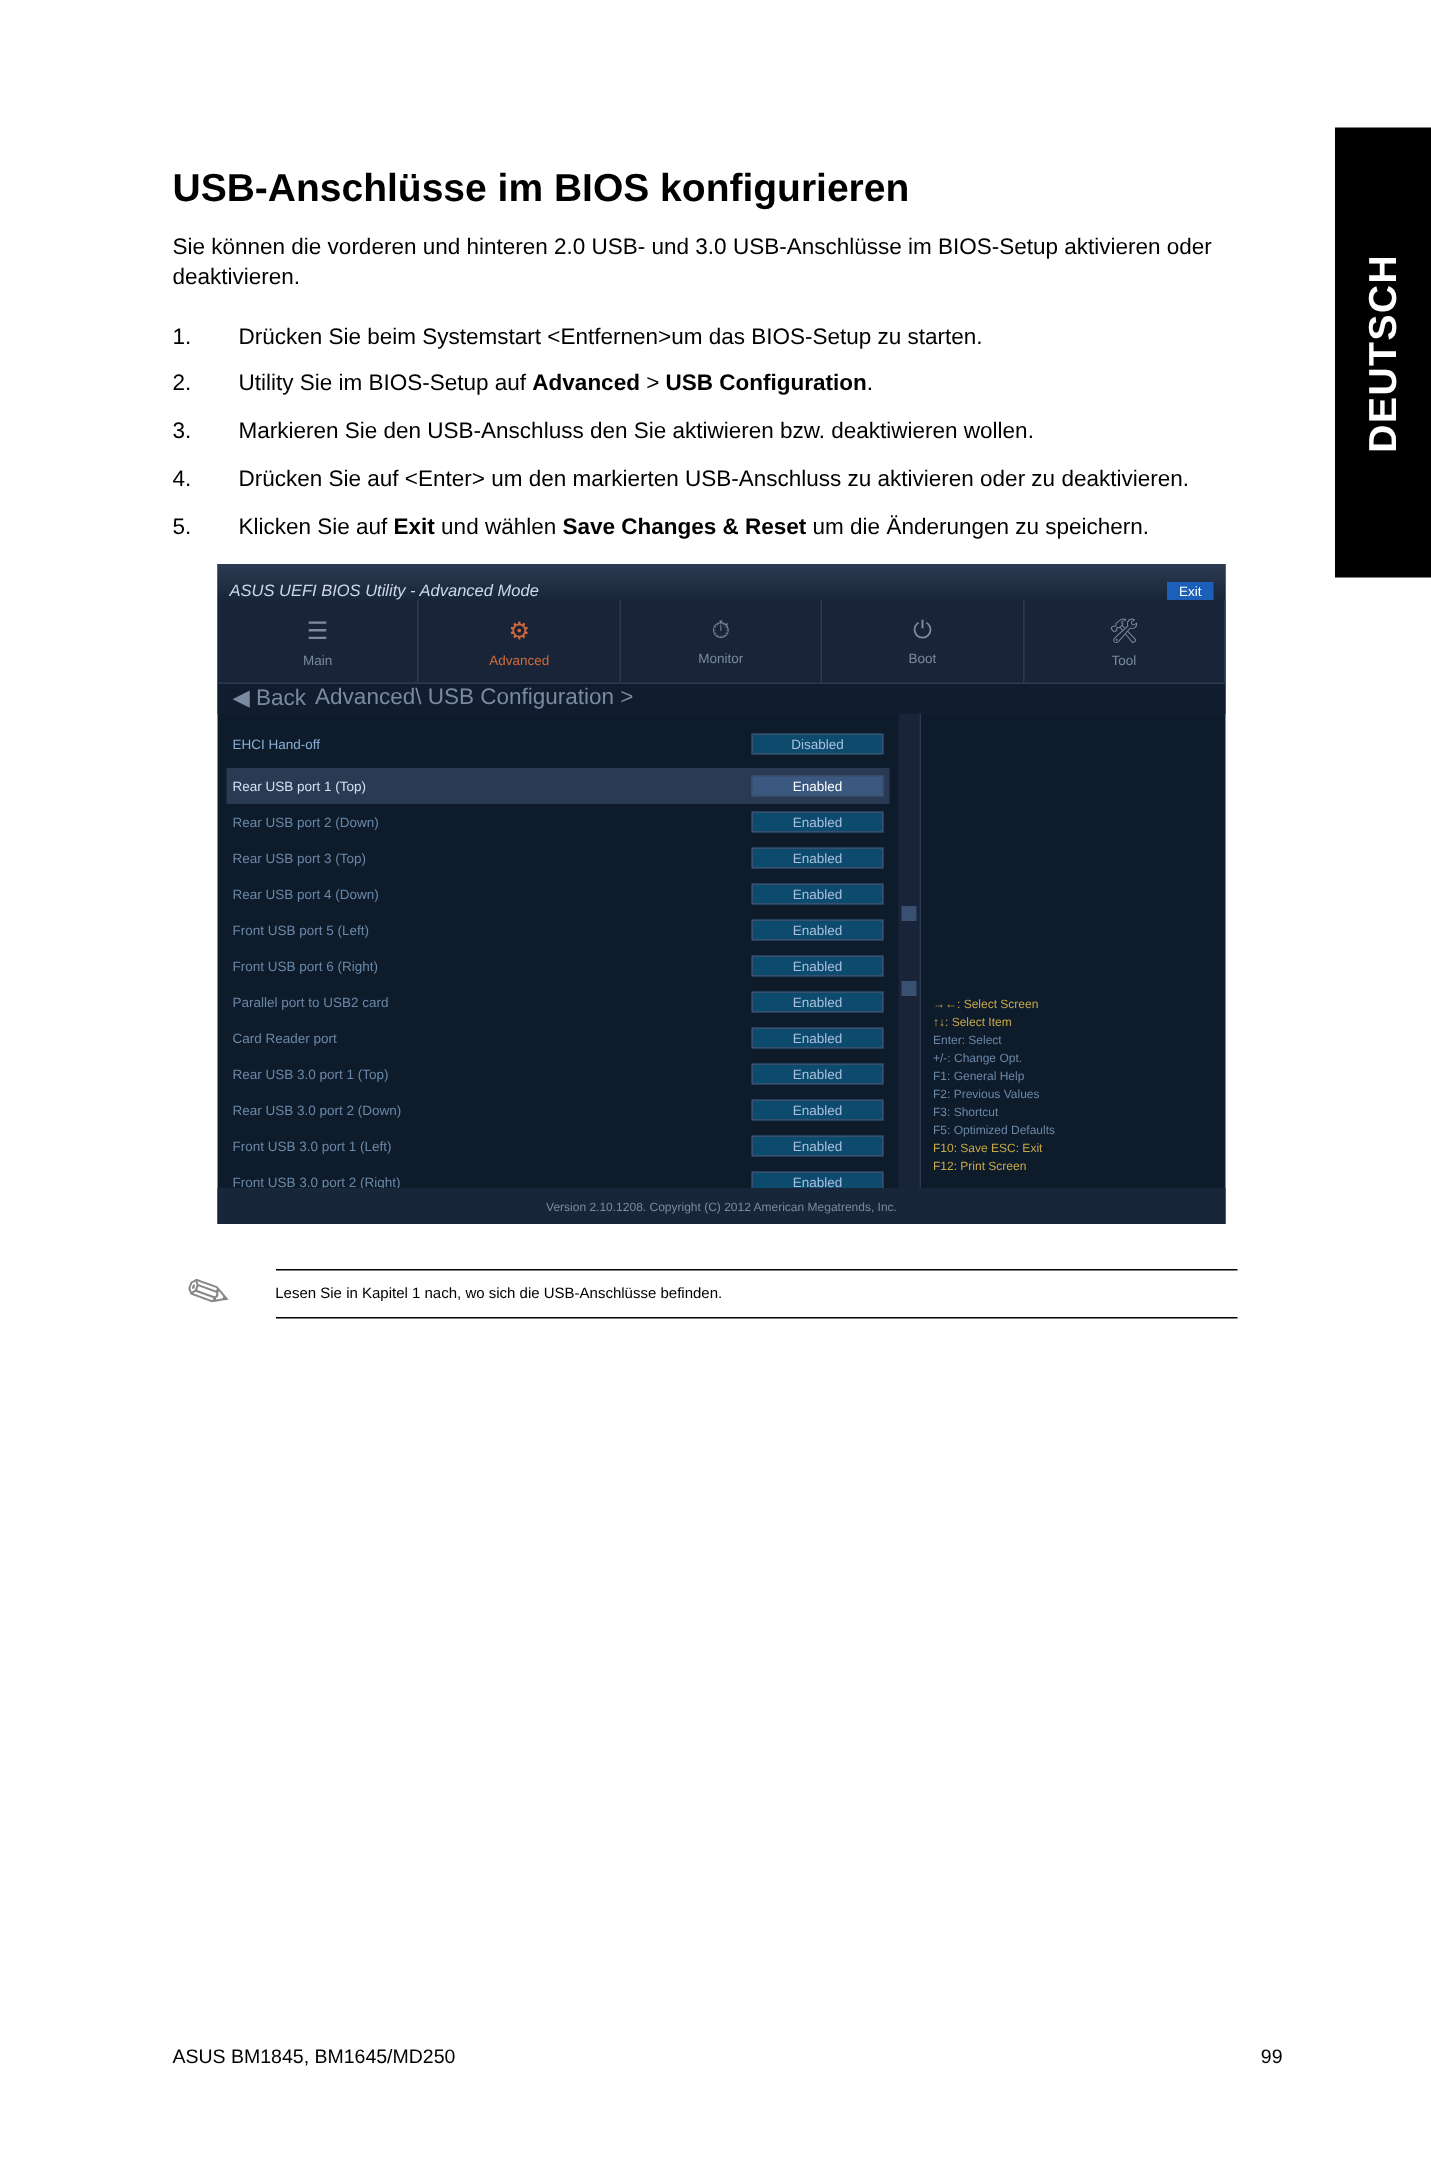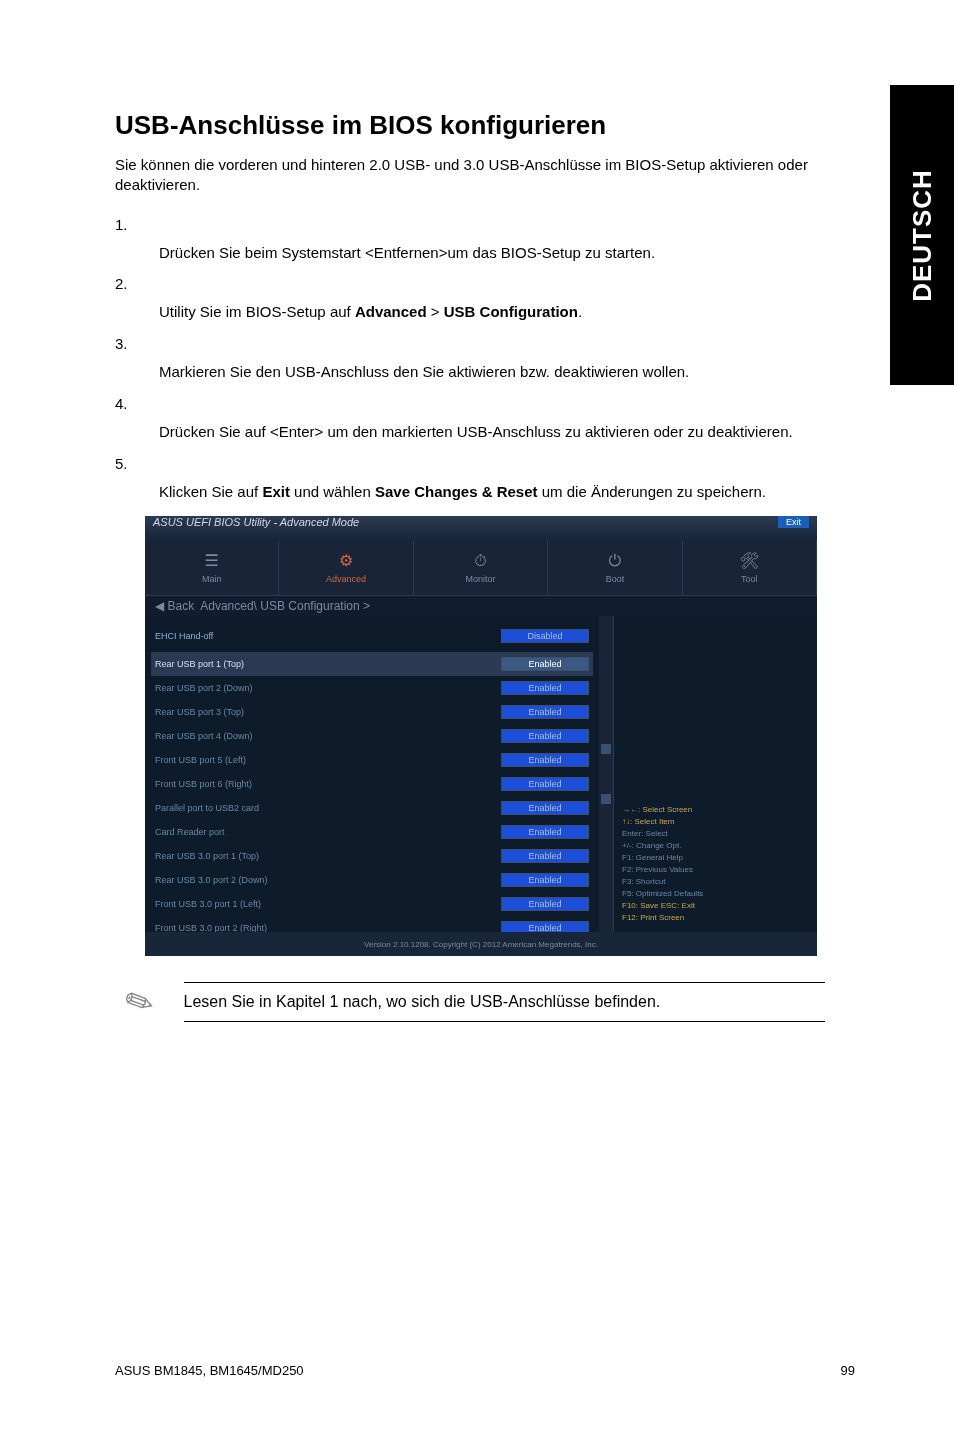--- a/index.html
+++ b/index.html
@@ -63,39 +63,39 @@
     line-height: 1.45;
   }
   ol.steps li {
     display: flex;
     margin-bottom: 10px;
   }
   ol.steps li .num {
     width: 44px;
     flex: 0 0 44px;
   }
-  ol.steps li .txt { flex: 1; margin-top: 28px; }
+  ol.steps li .txt { flex: 1; }
   .bold { font-weight: bold; }
 
   
   .bios {
     margin-top: 14px;
     margin-left: 30px;
     width: 672px;
     height: 440px;
     background: #0d1b2a;
     position: relative;
     font-size: 10px;
     color: #9bb0c9;
   }
   .bios-titlebar {
     height: 24px;
     background: linear-gradient(#2d3b52, #18263a);
     display: flex;
-    align-items: flex-start;
+    align-items: flex-end;
     padding: 0 8px;
     color: #cfd8e6;
     font-size: 11px;
     font-style: italic;
     justify-content: space-between;
   }
   .bios-titlebar .exit {
     background: #1b5fb8;
     color: #fff;
     padding: 1px 8px;
@@ -118,23 +118,23 @@
     border-right: 1px solid #2a3a52;
     font-size: 9px;
     color: #7a8aa0;
   }
   .bios-tab.active { color: #d06a3a; }
   .bios-tab .ico { font-size: 16px; }
   .bios-breadcrumb {
     height: 20px;
     background: #111d2e;
     display: flex;
-    align-items: center;
+    align-items: flex-start;
     padding: 0 10px;
-    font-size: 12px;
+    font-size: 15px;
     color: #7a8aa0;
     gap: 6px;
   }
   .bios-main {
     display: flex;
     height: 316px;
   }
   .bios-list {
     flex: 1;
     padding: 8px 10px;
@@ -149,21 +149,21 @@
     color: #6b88a8;
   }
   .bios-row.header { color: #8ab0d8; margin-bottom: 4px; }
   .bios-row.selected {
     background: #2a3a52;
     color: #cfe0f5;
     padding: 12px 4px;
     margin: 0 -4px;
   }
   .bios-val {
-    background: #1d4ed8;
+    background: #0c4a6e;
     color: #a8c0dd;
     padding: 1px 0;
     width: 88px;
     text-align: center;
     font-size: 9px;
     border: 1px solid #3a5070;
   }
   .bios-row.selected .bios-val { background: #3a5880; color: #fff; }
   .bios-side {
     width: 204px;
@@ -213,21 +213,21 @@
   }
   .note-icon {
     font-size: 34px;
     color: #888;
     transform: rotate(-25deg);
   }
   .note-text {
     border-top: 1px solid #000;
     border-bottom: 1px solid #000;
     padding: 10px 0;
-    font-size: 16px;
+    font-size: 10px;
     flex: 1;
   }
 
   .footer {
     position: absolute;
     bottom: 60px;
     left: 115px;
     width: 740px;
     display: flex;
     justify-content: space-between;

